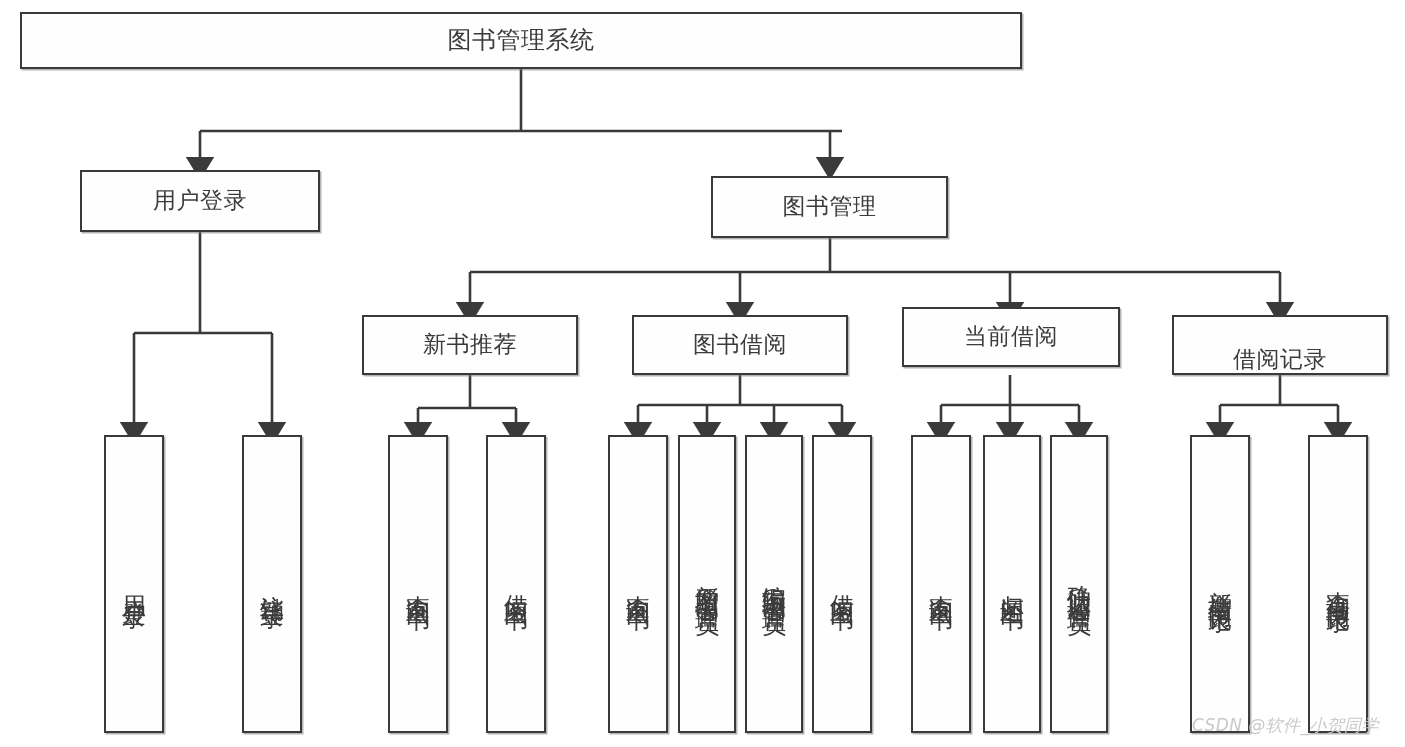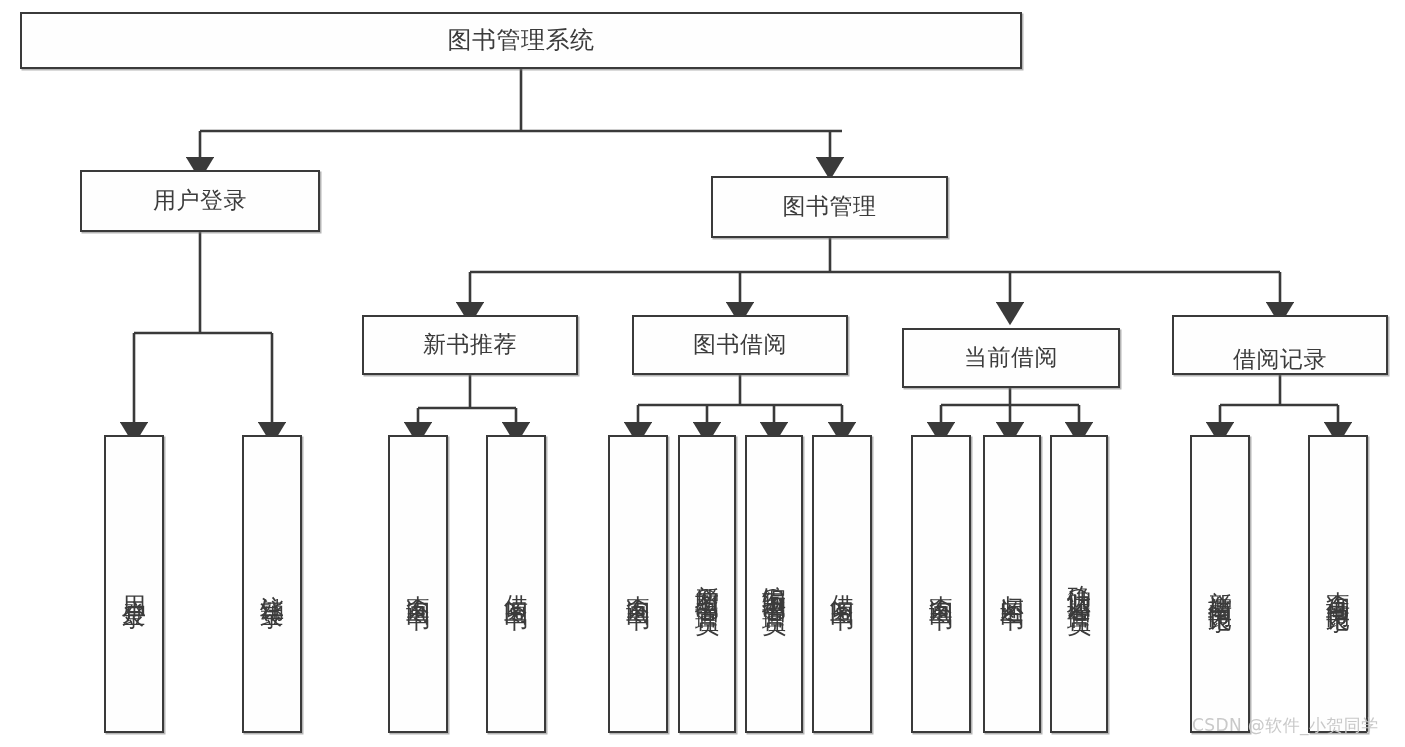--- a/index.html
+++ b/index.html
@@ -66,20 +66,21 @@
   }
   .watermark {
     position: absolute;
     left: 1192px;
     top: 714px;
     font-size: 17px;
     color: #c9c9c9;
     white-space: nowrap;
     letter-spacing: 0.4px;
     font-family: "DejaVu Sans", "Liberation Sans", sans-serif;
+    font-style: italic;
   }
 </style>
 </head>
 <body>
 
 <div id="diagram-root">
 
   <svg class="edges" viewBox="0 0 1405 747" xmlns="http://www.w3.org/2000/svg">
     <defs>
       <marker id="arrow" markerWidth="10" markerHeight="11" refX="1.2" refY="5.5" orient="auto" markerUnits="strokeWidth">
@@ -140,21 +141,21 @@
   <div class="node horiz" style="left:711px; top:176px; width:237px; height:62px;">
     <span class="node-label">图书管理</span>
   </div>
 
   <div class="node horiz" style="left:362px; top:315px; width:216px; height:60px;">
     <span class="node-label">新书推荐</span>
   </div>
   <div class="node horiz" style="left:632px; top:315px; width:216px; height:60px;">
     <span class="node-label">图书借阅</span>
   </div>
-  <div class="node horiz" style="left:902px; top:328px; width:218px; height:60px;">
+  <div class="node horiz" style="left:902px; top:307px; width:218px; height:60px;">
     <span class="node-label">当前借阅</span>
   </div>
   <div class="node horiz" style="left:1172px; top:315px; width:216px; height:60px;align-items:flex-end;">
     <span class="node-label">借阅记录</span>
   </div>
 
   <div class="node vert" style="left:104px; top:435px; width:60px; height:298px;">
     <span class="node-label">用户登录</span>
   </div>
   <div class="node vert" style="left:242px; top:435px; width:60px; height:298px;">

